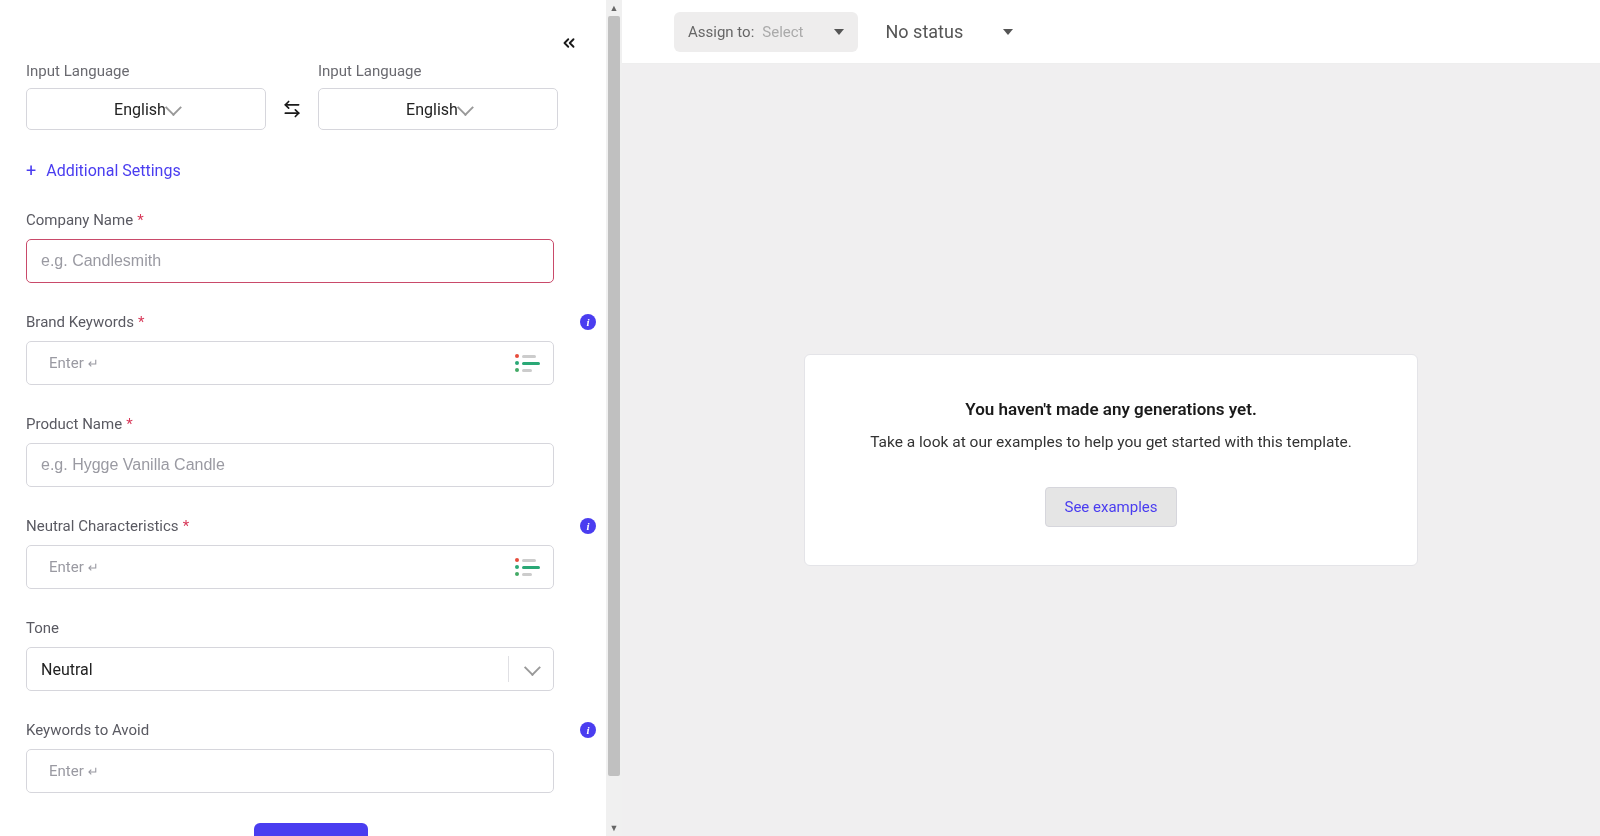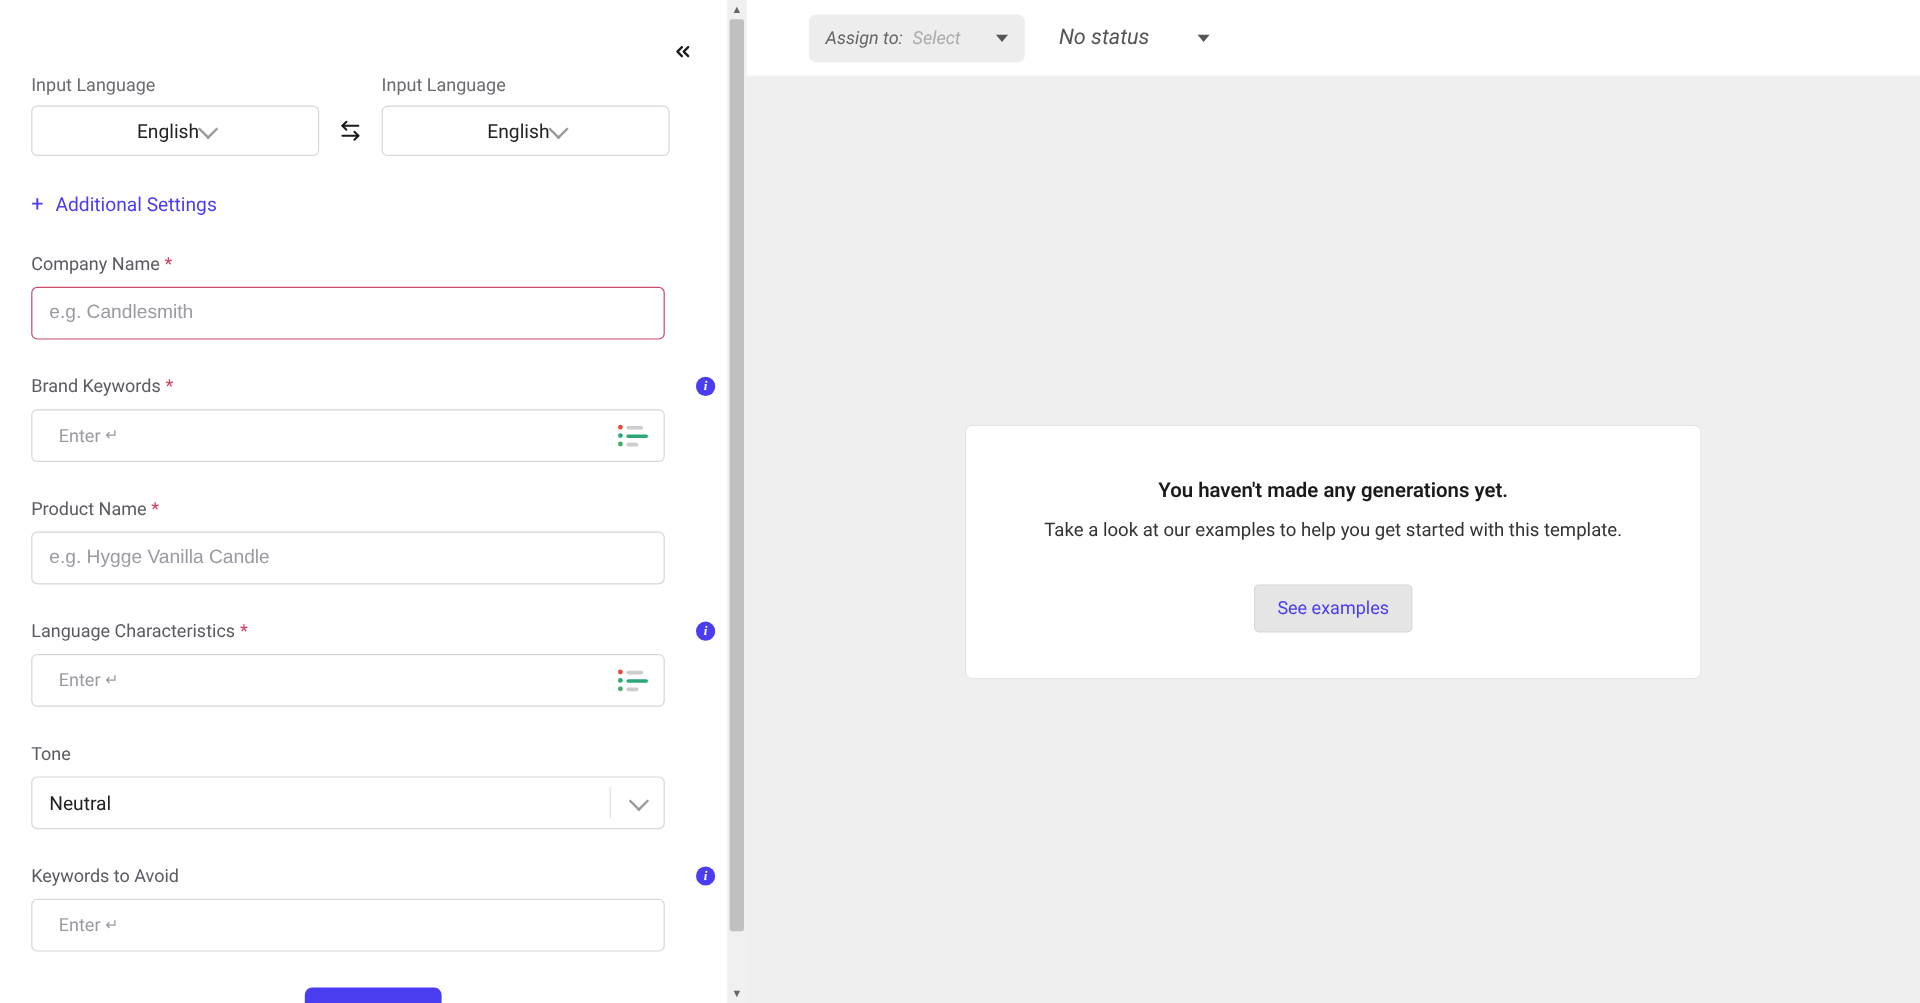--- a/index.html
+++ b/index.html
@@ -55,21 +55,20 @@
   background: #f0eff0;
 }
 .right-header {
   background: #fff;
   height: 64px;
   display: flex;
   align-items: center;
   padding-left: 52px;
   gap: 28px;
   border-bottom: 1px solid #eee;
-  font-style: italic;
 }
 .assign-chip {
   display: flex;
   align-items: center;
   background: #eeeded;
   border-radius: 6px;
   height: 40px;
   padding: 0 14px;
   gap: 6px;
   cursor: pointer;
@@ -353,21 +352,21 @@
       <div class="form-label">
         <span>Product Name</span><span class="req">*</span>
       </div>
     </div>
     <input type="text" class="text-input" placeholder="e.g. Hygge Vanilla Candle" style="">
   </div>
 
   <div class="form-group">
     <div class="form-label-row">
       <div class="form-label">
-        <span>Language Characteristics</span><span class="req">*</span>
+        <span>Neutral Characteristics</span><span class="req">*</span>
       </div>
       <div class="info-icon">i</div>
     </div>
     <div class="tag-input">
       <span class="enter-glyph">
           <span>Enter</span> 
           <span class="return-char">↵</span>
         </span>
       <div class="list-icon">
         <div class="row">

